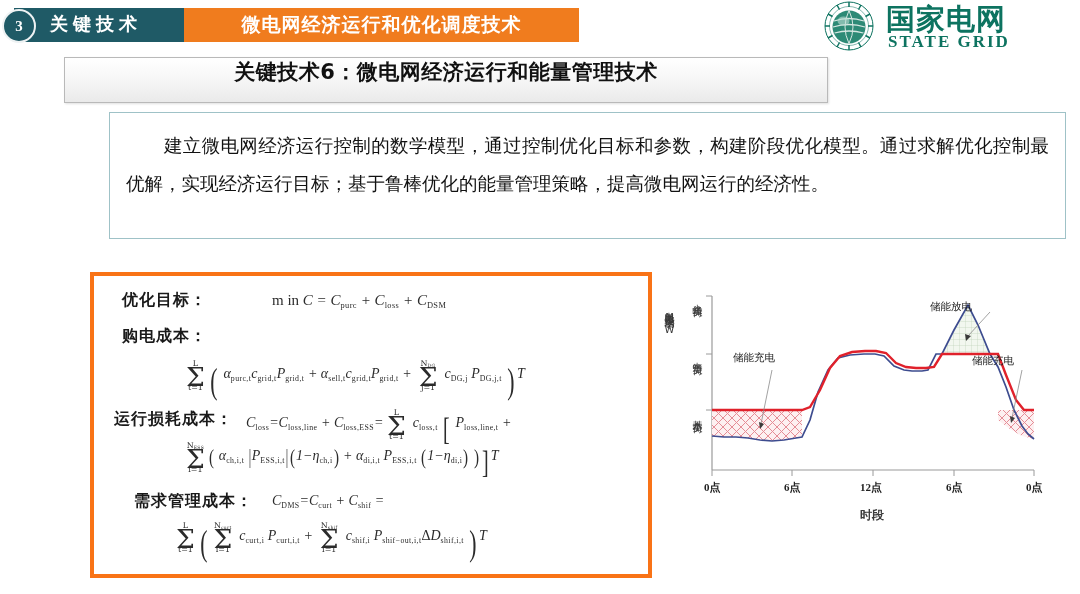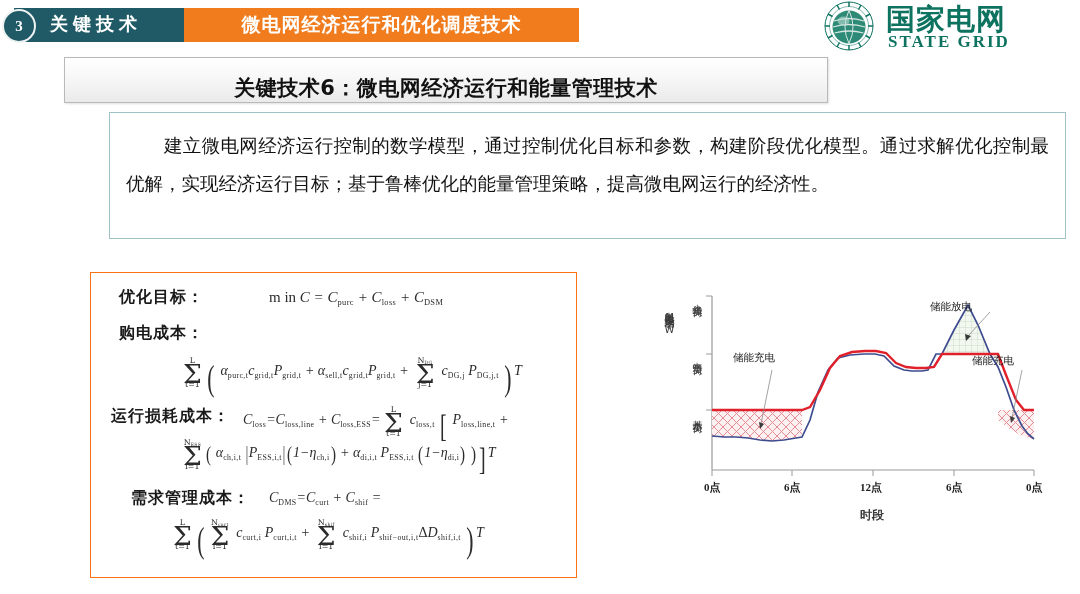--- a/index.html
+++ b/index.html
@@ -66,21 +66,21 @@
     font-family:"Liberation Serif","DejaVu Serif",serif;
     letter-spacing:2px;white-space:nowrap;
   }
 
   
   #title-box{
     position:absolute;left:64px;top:57px;width:762px;height:44px;
     background:linear-gradient(to bottom,#ffffff 0%,#f7f7f7 45%,#eaeaea 100%);
     border:1px solid #b9b9b9;
     box-shadow:1px 1px 2px rgba(0,0,0,.12);
-    display:flex;align-items:flex-end;justify-content:center;
+    display:flex;align-items:flex-start;justify-content:center;
   }
   #title-box .t{
     font-size:21px;font-weight:bold;color:#111111;
     font-family:"DejaVu Sans",sans-serif;letter-spacing:.5px;
     white-space:nowrap;
   }
 
   
   #para-box{
     position:absolute;left:62px;top:112px;width:957px;height:127px;
@@ -91,22 +91,22 @@
     margin-left:47px;
   }
   #para-box .p{
     font-size:18.5px;line-height:38px;color:#121212;
     font-family:"DejaVu Sans",sans-serif;
     text-indent:38px;text-align:justify;
   }
 
   
   #formula-box{
-    position:absolute;left:90px;top:272px;width:487px;height:306px;
-    border:1px solid #f97316;
+    position:absolute;left:90px;top:272px;width:562px;height:306px;
+    border:4px solid #f97316;
     background:#ffffff;
     box-sizing:border-box;
   }
   .f-row{position:absolute;white-space:nowrap;}
   .f-label{
     font-size:16px;font-weight:bold;color:#1a1a1a;
     font-family:"DejaVu Sans",sans-serif;letter-spacing:1px;
   }
   .math{
     font-family:"Liberation Serif","DejaVu Serif",serif;

